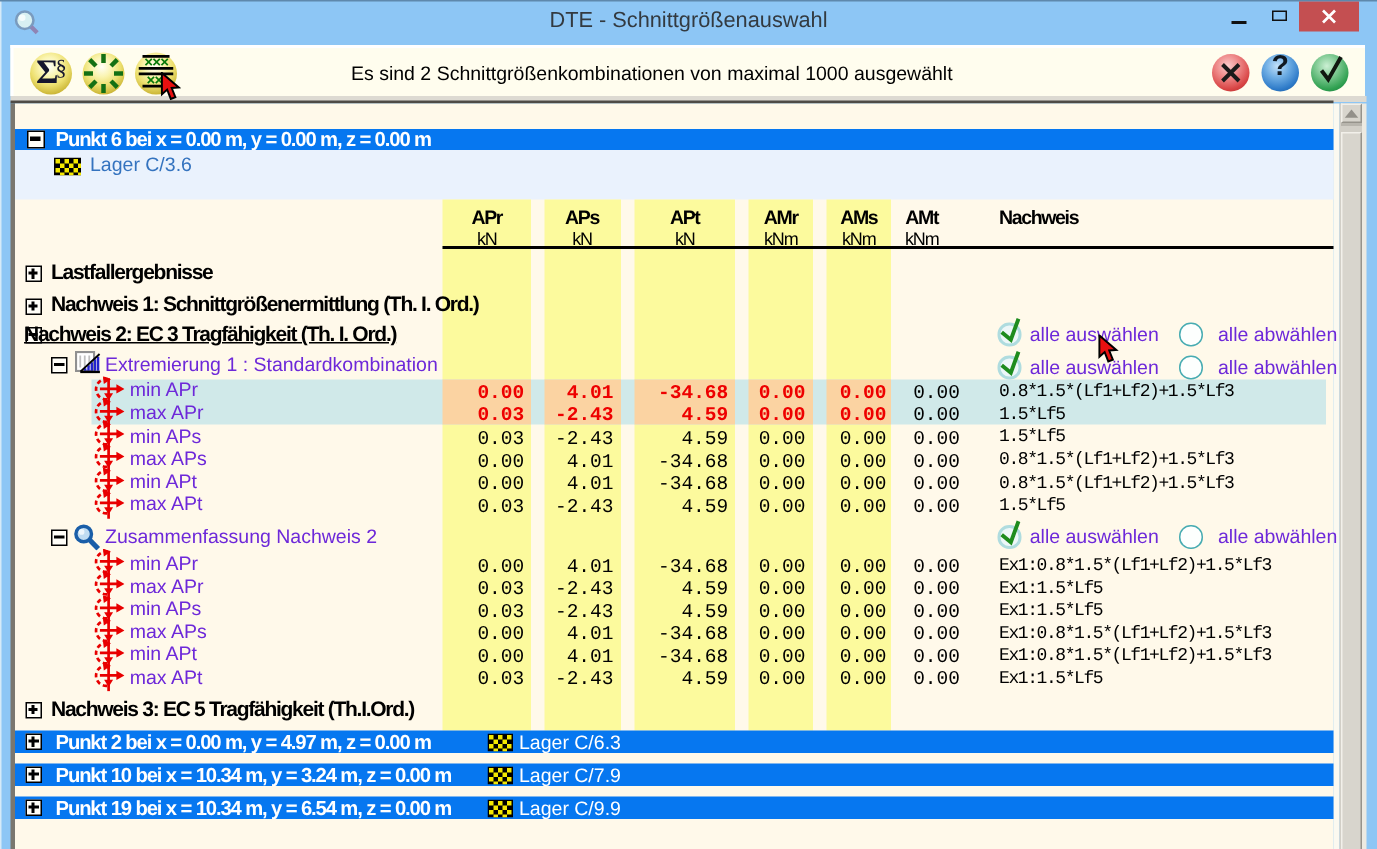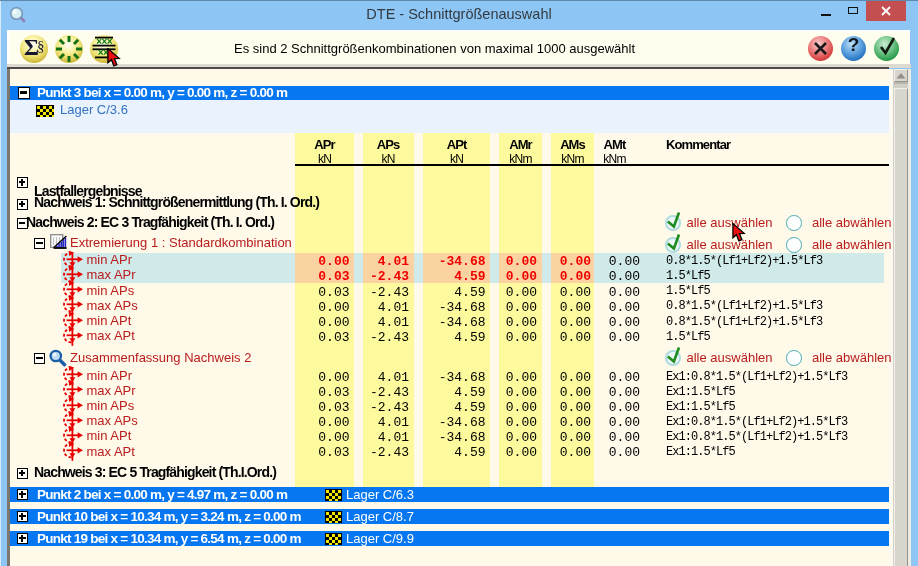--- a/index.html
+++ b/index.html
@@ -2,21 +2,21 @@
 <html><head><meta charset="utf-8">
 <style>
 *{margin:0;padding:0;box-sizing:border-box;}
 html,body{width:918px;height:566px;overflow:hidden;}
 body{position:relative;background:#8DC6F5;font-family:"Liberation Sans",sans-serif;}
 .a{position:absolute;}
 .num{font-family:"Liberation Mono",monospace;font-size:13px;color:#000;white-space:pre;}
 .rnum{font-family:"Liberation Mono",monospace;font-size:13px;font-weight:bold;color:#EE0000;white-space:pre;}
 .com{font-family:"Liberation Mono",monospace;font-size:12px;letter-spacing:-0.95px;color:#000;white-space:pre;}
 .t0{font-size:14px;font-weight:bold;color:#000;white-space:pre;letter-spacing:-0.85px;}
-.t1{font-size:13px;color:#b91c1c;white-space:pre;}
+.t1{font-size:13px;color:#6d28d9;white-space:pre;}
 .exp{background:#FFFEF8;border:1.7px solid #000;}
 .bartxt{font-size:13.5px;font-weight:bold;color:#fff;white-space:pre;letter-spacing:-0.75px;}
 </style></head>
 <body>
 
 <div class="a" style="left:0;top:0;width:1px;height:566px;background:#D6EAF8;"></div>
 <div class="a" style="left:0;top:0;width:918px;height:1px;background:#5E88AC;"></div>
 
 <svg class="a" style="left:9px;top:6px;" width="19" height="19" viewBox="0 0 19 19">
  <circle cx="7.5" cy="7.5" r="5.8" fill="#D8F0F2" stroke="#7A9BBE" stroke-width="1.7"></circle>
@@ -87,21 +87,21 @@
 <div class="a" style="left:893.5px;top:68.5px;width:14px;height:13.5px;background:#D8D5CD;border-top:1.5px solid #F2F0EA;border-left:1.5px solid #F2F0EA;border-right:1.5px solid #96938B;border-bottom:1.5px solid #96938B;"></div>
 <svg class="a" style="left:893.5px;top:68.5px;" width="14" height="13.5" viewBox="0 0 14 13.5">
     <path d="M7,4 L11.5,9.5 L2.5,9.5 Z" fill="#939089"></path>
   </svg>
 <div class="a" style="left:893.5px;top:82px;width:14px;height:2px;background:#B8B5AD;"></div>
 <div class="a" style="left:893.5px;top:88px;width:14px;height:478px;background:#D8D5CD;border-top:1.5px solid #F2F0EA;border-left:1.5px solid #F2F0EA;border-right:1.5px solid #96938B;"></div>
 <div class="a" style="left:908px;top:69px;width:3px;height:497px;background:#EDEAE1;"></div>
 <div class="a" style="left:10px;top:85.5px;width:879px;height:14px;background:#0677F0;"></div>
 <div class="a exp" style="left:17.5px;top:86.5px;width:12px;height:12px;"></div>
 <div class="a" style="left:20px;top:91.3px;width:7px;height:2.4px;background:#000;"></div>
-<div class="a bartxt" style="left:37px;top:84.8px;">Punkt 3 bei x = 0.00 m, y = 0.00 m, z = 0.00 m</div>
+<div class="a bartxt" style="left:37px;top:84.8px;">Punkt 6 bei x = 0.00 m, y = 0.00 m, z = 0.00 m</div>
 <div class="a" style="left:10px;top:99.5px;width:879px;height:33.5px;background:#EAF2FD;"></div>
 <svg class="a" style="left:36px;top:104.5px;" width="18" height="12" viewBox="0 0 18 12">
     <rect x="0" y="0" width="18" height="12" fill="#000"></rect>
     <rect x="1" y="1" width="3" height="3" fill="#F4E800"></rect>
     <rect x="7" y="1" width="3" height="3" fill="#F4E800"></rect>
     <rect x="13" y="1" width="3" height="3" fill="#F4E800"></rect>
     <rect x="4" y="4" width="3" height="3" fill="#F4E800"></rect>
     <rect x="10" y="4" width="3" height="3" fill="#F4E800"></rect>
     <rect x="16" y="4" width="2" height="3" fill="#F4E800"></rect>
     <rect x="1" y="7" width="3" height="3" fill="#F4E800"></rect>
@@ -128,33 +128,33 @@
 <div class="a" style="left:426.5px;top:137px;width:60px;text-align:center;font-size:13px;font-weight:bold;letter-spacing:-0.9px;">APt</div>
 <div class="a" style="left:490.5px;top:137px;width:60px;text-align:center;font-size:13px;font-weight:bold;letter-spacing:-0.9px;">AMr</div>
 <div class="a" style="left:542.5px;top:137px;width:60px;text-align:center;font-size:13px;font-weight:bold;letter-spacing:-0.9px;">AMs</div>
 <div class="a" style="left:584.5px;top:137px;width:60px;text-align:center;font-size:13px;font-weight:bold;letter-spacing:-0.9px;">AMt</div>
 <div class="a" style="left:294.5px;top:152px;width:60px;text-align:center;font-size:12px;letter-spacing:-0.8px;">kN</div>
 <div class="a" style="left:358px;top:152px;width:60px;text-align:center;font-size:12px;letter-spacing:-0.8px;">kN</div>
 <div class="a" style="left:426.5px;top:152px;width:60px;text-align:center;font-size:12px;letter-spacing:-0.8px;">kN</div>
 <div class="a" style="left:490.5px;top:152px;width:60px;text-align:center;font-size:12px;letter-spacing:-0.8px;">kNm</div>
 <div class="a" style="left:542.5px;top:152px;width:60px;text-align:center;font-size:12px;letter-spacing:-0.8px;">kNm</div>
 <div class="a" style="left:584.5px;top:152px;width:60px;text-align:center;font-size:12px;letter-spacing:-0.8px;">kNm</div>
-<div class="a" style="left:666px;top:137px;font-size:13px;font-weight:bold;letter-spacing:-0.9px;">Kommentar</div>
+<div class="a" style="left:666px;top:137px;font-size:13px;font-weight:bold;letter-spacing:-0.9px;">Nachweis</div>
 <div class="a" style="left:295px;top:164px;width:594px;height:2px;background:#000;"></div>
 <div class="a exp" style="left:16.5px;top:177px;width:11px;height:11px;"></div>
 <div class="a" style="left:18.7px;top:181.3px;width:6.6px;height:2.2px;background:#000;"></div>
 <div class="a" style="left:20.8px;top:179.2px;width:2.2px;height:6.6px;background:#000;"></div>
-<div class="a t0" style="left:34px;top:183px;">Lastfallergebnisse</div>
+<div class="a t0" style="left:34px;top:173px;">Lastfallergebnisse</div>
 <div class="a exp" style="left:16.5px;top:198.5px;width:11px;height:11px;"></div>
 <div class="a" style="left:18.7px;top:202.8px;width:6.6px;height:2.2px;background:#000;"></div>
 <div class="a" style="left:20.8px;top:200.7px;width:2.2px;height:6.6px;background:#000;"></div>
 <div class="a t0" style="left:34px;top:194.1px;">Nachweis 1: Schnittgrößenermittlung (Th. I. Ord.)</div>
 <div class="a exp" style="left:16.5px;top:218px;width:11px;height:11px;"></div>
 <div class="a" style="left:18.7px;top:222.3px;width:6.6px;height:2.2px;background:#000;"></div>
-<div class="a t0" style="left:26px;top:214.4px;">Nachweis 2: EC 3 Tragfähigkeit (Th. I. Ord.)</div>
+<div class="a t0" style="left:16px;top:214.4px;text-decoration:underline;">Nachweis 2: EC 3 Tragfähigkeit (Th. I. Ord.)</div>
 <div class="a exp" style="left:16.5px;top:467.5px;width:11px;height:11px;"></div>
 <div class="a" style="left:18.7px;top:471.8px;width:6.6px;height:2.2px;background:#000;"></div>
 <div class="a" style="left:20.8px;top:469.7px;width:2.2px;height:6.6px;background:#000;"></div>
 <div class="a t0" style="left:34px;top:464.4px;">Nachweis 3: EC 5 Tragfähigkeit (Th.I.Ord.)</div>
 <div class="a exp" style="left:34px;top:238px;width:11px;height:11px;"></div>
 <div class="a" style="left:36.2px;top:242.3px;width:6.6px;height:2.2px;background:#000;"></div>
 <svg class="a" style="left:50px;top:233.5px;" width="17" height="15" viewBox="0 0 17 15">
 <rect x="0.7" y="0.7" width="12" height="12.6" fill="#FFFFFF" stroke="#909090" stroke-width="1.4"></rect>
 <g stroke="#C0C0C0" stroke-width="1.2">
       <line x1="3.5" y1="3" x2="3.5" y2="11"></line>
@@ -426,21 +426,21 @@
     <rect x="7" y="1" width="3" height="3" fill="#F4E800"></rect>
     <rect x="13" y="1" width="3" height="3" fill="#F4E800"></rect>
     <rect x="4" y="4" width="3" height="3" fill="#F4E800"></rect>
     <rect x="10" y="4" width="3" height="3" fill="#F4E800"></rect>
     <rect x="1" y="7" width="3" height="3" fill="#F4E800"></rect>
     <rect x="7" y="7" width="3" height="3" fill="#F4E800"></rect>
     <rect x="13" y="7" width="3" height="3" fill="#F4E800"></rect>
     <rect x="4" y="10" width="3" height="2" fill="#F4E800"></rect>
     <rect x="10" y="10" width="3" height="2" fill="#F4E800"></rect>
   </svg>
-<div class="a bartxt" style="left:346px;top:509.4px;font-weight:normal;font-size:13px;letter-spacing:0;">Lager C/8.7</div>
+<div class="a bartxt" style="left:346px;top:509.4px;font-weight:normal;font-size:13px;letter-spacing:0;">Lager C/7.9</div>
 <div class="a" style="left:10px;top:531px;width:879px;height:15px;background:#0677F0;"></div>
 <div class="a exp" style="left:17px;top:533px;width:11px;height:11px;"></div>
 <div class="a" style="left:19.2px;top:537.3px;width:6.6px;height:2.2px;background:#000;"></div>
 <div class="a" style="left:21.3px;top:535.2px;width:2.2px;height:6.6px;background:#000;"></div>
 <div class="a bartxt" style="left:37px;top:531.2px;">Punkt 19 bei x = 10.34 m, y = 6.54 m, z = 0.00 m</div>
 <svg class="a" style="left:325px;top:533px;" width="17" height="12" viewBox="0 0 17 12">
     <rect x="0" y="0" width="17" height="12" fill="#000"></rect>
     <rect x="1" y="1" width="3" height="3" fill="#F4E800"></rect>
     <rect x="7" y="1" width="3" height="3" fill="#F4E800"></rect>
     <rect x="13" y="1" width="3" height="3" fill="#F4E800"></rect>

